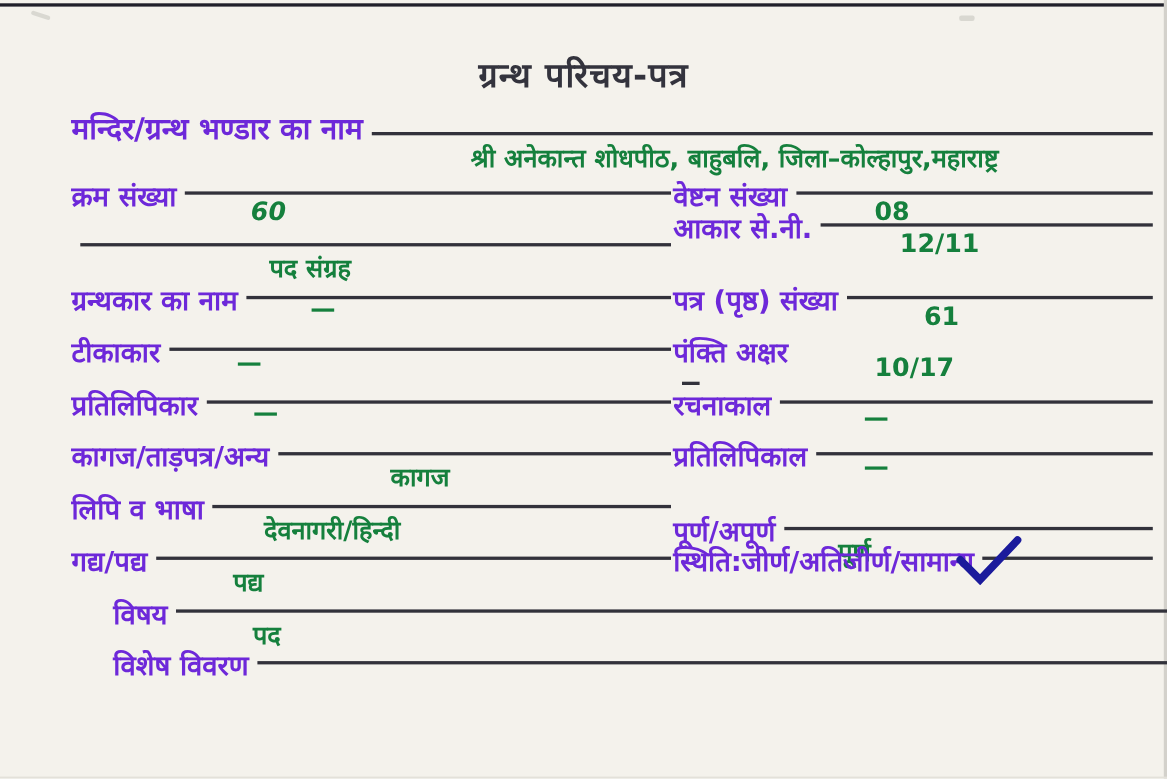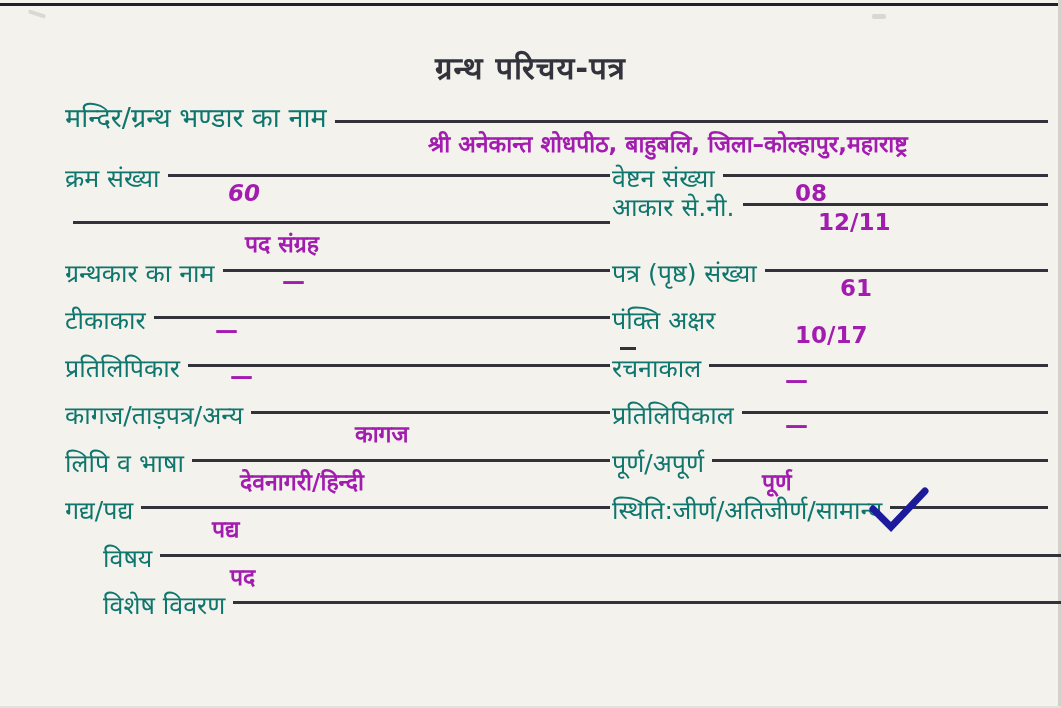--- a/index.html
+++ b/index.html
@@ -17,31 +17,31 @@
   .title{
     position:absolute;top:46px;left:0;width:100%;
     text-align:center;font-size:31px;font-weight:bold;
     color:#33333d;letter-spacing:1px;
   }
   .row{position:absolute;display:flex;align-items:flex-start;}
   .row.left{left:65px;width:545px;}
   .row.right{left:612px;width:436px;}
   .row.wide{left:65px;width:983px;margin-left:38px;}
   .lbl{
-    font-size:25px;line-height:31px;color:#0f766e;
-    white-space:nowrap;font-weight:400;
+    font-size:25px;line-height:31px;color:#6d28d9;
+    white-space:nowrap;font-weight:700;
   }
   .rule{
     flex:1 1 auto;min-width:16px;height:0;
     border-top:3px solid #32323b;
     margin-top:11px;margin-left:8px;
   }
   .val{
     position:absolute;top:17px;
-    font-size:23px;font-weight:700;color:#a21caf;
+    font-size:23px;font-weight:700;color:#15803d;
     white-space:nowrap;
   }
   .hdr-row{position:absolute;left:65px;top:101px;width:983px;display:flex;align-items:flex-start;}
   .hdr-row .lbl{font-size:27px;line-height:34px;}
   .hdr-row .rule{margin-top:19px;}
   .hdr-row .val{top:26px;font-size:23px;}
   .check{position:absolute;top:-9px;}
 </style>
 </head>
 <body>
@@ -134,21 +134,21 @@
   <div class="row right" style="top:353px;">
     <span class="lbl">रचनाकाल</span>
     <span class="rule"></span>
     <span class="val" style="left:173px;top:14px;">—</span>
   </div>
   <div class="row right" style="top:400px;">
     <span class="lbl">प्रतिलिपिकाल</span>
     <span class="rule"></span>
     <span class="val" style="left:173px;top:12px;">—</span>
   </div>
-  <div class="row right" style="top:448px;">
+  <div class="row right" style="top:468px;">
     <span class="lbl">पूर्ण/अपूर्ण</span>
     <span class="rule"></span>
     <span class="val" style="left:150px;">पूर्ण</span>
   </div>
   <div class="row right" style="top:495px;">
     <span class="lbl">स्थिति:जीर्ण/अतिजीर्ण/सामान्य</span>
     <span class="rule"></span>
     <svg class="check" style="left:256px;" width="62" height="46" viewBox="0 0 62 46">
       <path d="M5 23 L23 41 L57 5" fill="none" stroke="#1b1b9c" stroke-width="7" stroke-linecap="round"></path>
     </svg>

